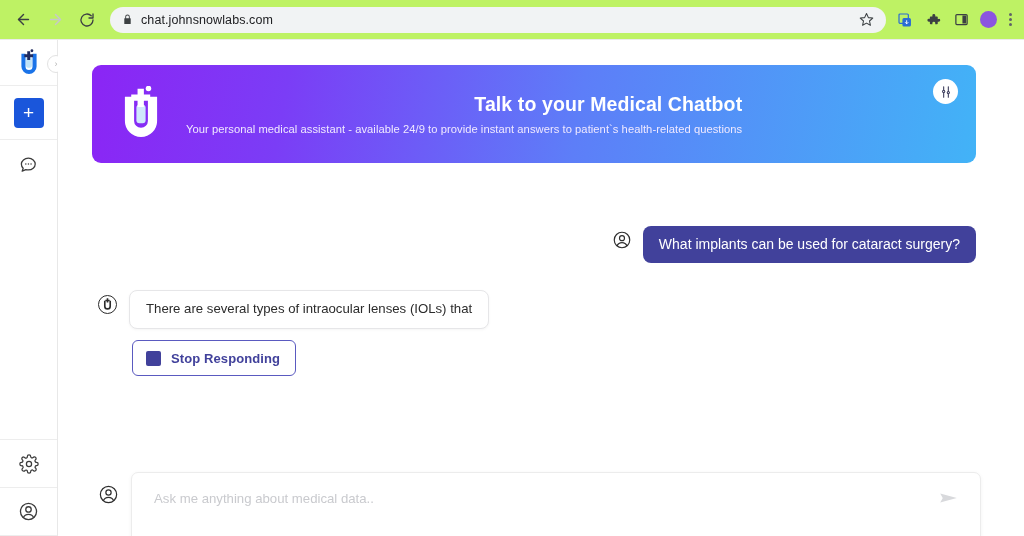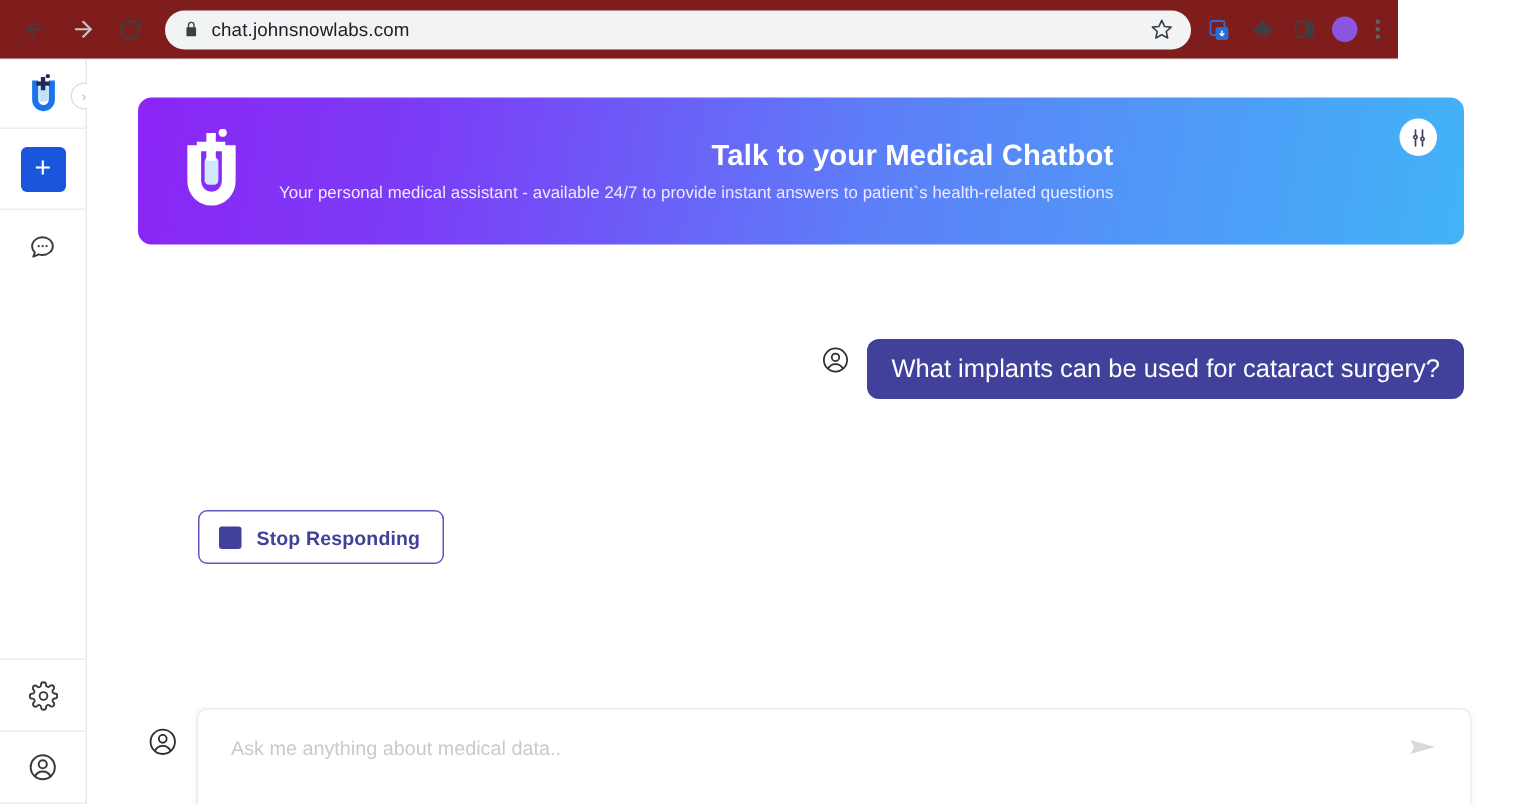--- a/index.html
+++ b/index.html
@@ -6,22 +6,22 @@
   html, body {
     width: 1024px; height: 536px;
     font-family: "Liberation Sans", sans-serif;
     background: #ffffff;
     overflow: hidden;
   }
 
   
   .browser-bar {
     position: absolute; top: 0; left: 0;
-    width: 932px; height: 40px;
-    background: #7f1d1d;
+    width: 1024px; height: 40px;
+    background: #bef264;
     display: flex; align-items: center;
     border-bottom: 1px solid #ebebeb;
   }
   .nav-btns { display: flex; align-items: center; gap: 2px; padding-left: 8px; }
   .nav-btn {
     width: 30px; height: 30px; border-radius: 50%;
     display: flex; align-items: center; justify-content: center;
     color: #3c4043;
   }
   .nav-btn.disabled { color: #c6c8cb; }
@@ -108,21 +108,21 @@
 
   
   .msg-user {
     position: absolute; right: 48px; top: 186px;
     display: flex; align-items: flex-start; gap: 11px;
   }
   .bubble-user {
     background: #41419b; color: #ffffff;
     border-radius: 8px;
     padding: 11px 16px 12px 16px;
-    font-size: 17px; line-height: 1;
+    font-size: 14px; line-height: 1;
     white-space: nowrap;
   }
   .avatar-circle { color: #2e2e2e; display: flex; margin-top: 4px; }
 
   .msg-bot {
     position: absolute; left: 40px; top: 250px;
     display: flex; align-items: flex-start; gap: 12px;
   }
   .bubble-bot {
     background: #ffffff; color: #2b2b2b;
@@ -307,21 +307,21 @@
     <span class="hero-logo">
       <svg width="46" height="56" viewBox="0 0 40 48">
         <path d="M6 9h8v21a6 6 0 0 0 12 0V9h8v21a14 14 0 0 1-28 0z" fill="#ffffff"></path>
         <rect x="16" y="16" width="8" height="16" rx="2.6" fill="#cfe8fb"></rect>
         <path d="M17 2h5.5v5H28v5.5h-5.5V18H17v-5.5h-5.5V7H17z" fill="#ffffff"></path>
         <circle cx="26.5" cy="1.8" r="2.4" fill="#ffffff"></circle>
       </svg>
     </span>
     <div class="hero-text">
       <div class="hero-title">Talk to your Medical Chatbot</div>
-      <div class="hero-sub">Your personal medical assistant - available 24/7 to provide instant answers to patient`s health-related questions</div>
+      <div class="hero-sub">Your personal medical assistant - available 24/9 to provide instant answers to patient`s health-related questions</div>
     </div>
     <div class="hero-tune">
       <svg width="14" height="14" viewBox="0 0 24 24" fill="none" stroke="currentColor" stroke-width="1.9" stroke-linecap="round">
         <line x1="8" y1="3" x2="8" y2="9"></line>
           <line x1="8" y1="13" x2="8" y2="21"></line>
         <circle cx="8" cy="11" r="1.9"></circle>
         <line x1="16" y1="3" x2="16" y2="11"></line>
           <line x1="16" y1="15" x2="16" y2="21"></line>
         <circle cx="16" cy="13" r="1.9"></circle>
       </svg>
@@ -332,20 +332,30 @@
     <span class="avatar-circle">
       <svg width="20" height="20" viewBox="0 0 24 24" fill="none" stroke="currentColor" stroke-width="1.4">
         <circle cx="12" cy="12" r="9.3"></circle>
         <circle cx="12" cy="9.8" r="3"></circle>
         <path d="M6 19.2a6.5 6.5 0 0 1 12 0"></path>
       </svg>
     </span>
     <div class="bubble-user">What implants can be used for cataract surgery?</div>
   </div>
 
+  <div class="msg-bot">
+    <span class="bot-avatar">
+      <svg width="11" height="13" viewBox="0 0 40 48">
+        <path d="M7 10h6v20a7 7 0 0 0 14 0V10h6v20a13 13 0 0 1-26 0z" fill="#2b2b2b"></path>
+        <rect x="15" y="17" width="10" height="15" rx="3" fill="#ffffff"></rect>
+        <path d="M17 1h6v5h5v6h-5v5h-6v-5h-5V6h5z" fill="#2b2b2b"></path>
+      </svg>
+    </span>
+    <div class="bubble-bot">There are several types of intraocular lenses (IOLs) that</div>
+  </div>
 
   <div class="stop-btn">
     <span class="stop-square"></span>
     <span class="stop-label">Stop Responding</span>
   </div>
 
   <div class="composer">
     <span class="composer-avatar">
       <svg width="21" height="21" viewBox="0 0 24 24" fill="none" stroke="currentColor" stroke-width="1.4">
         <circle cx="12" cy="12" r="9.3"></circle>

